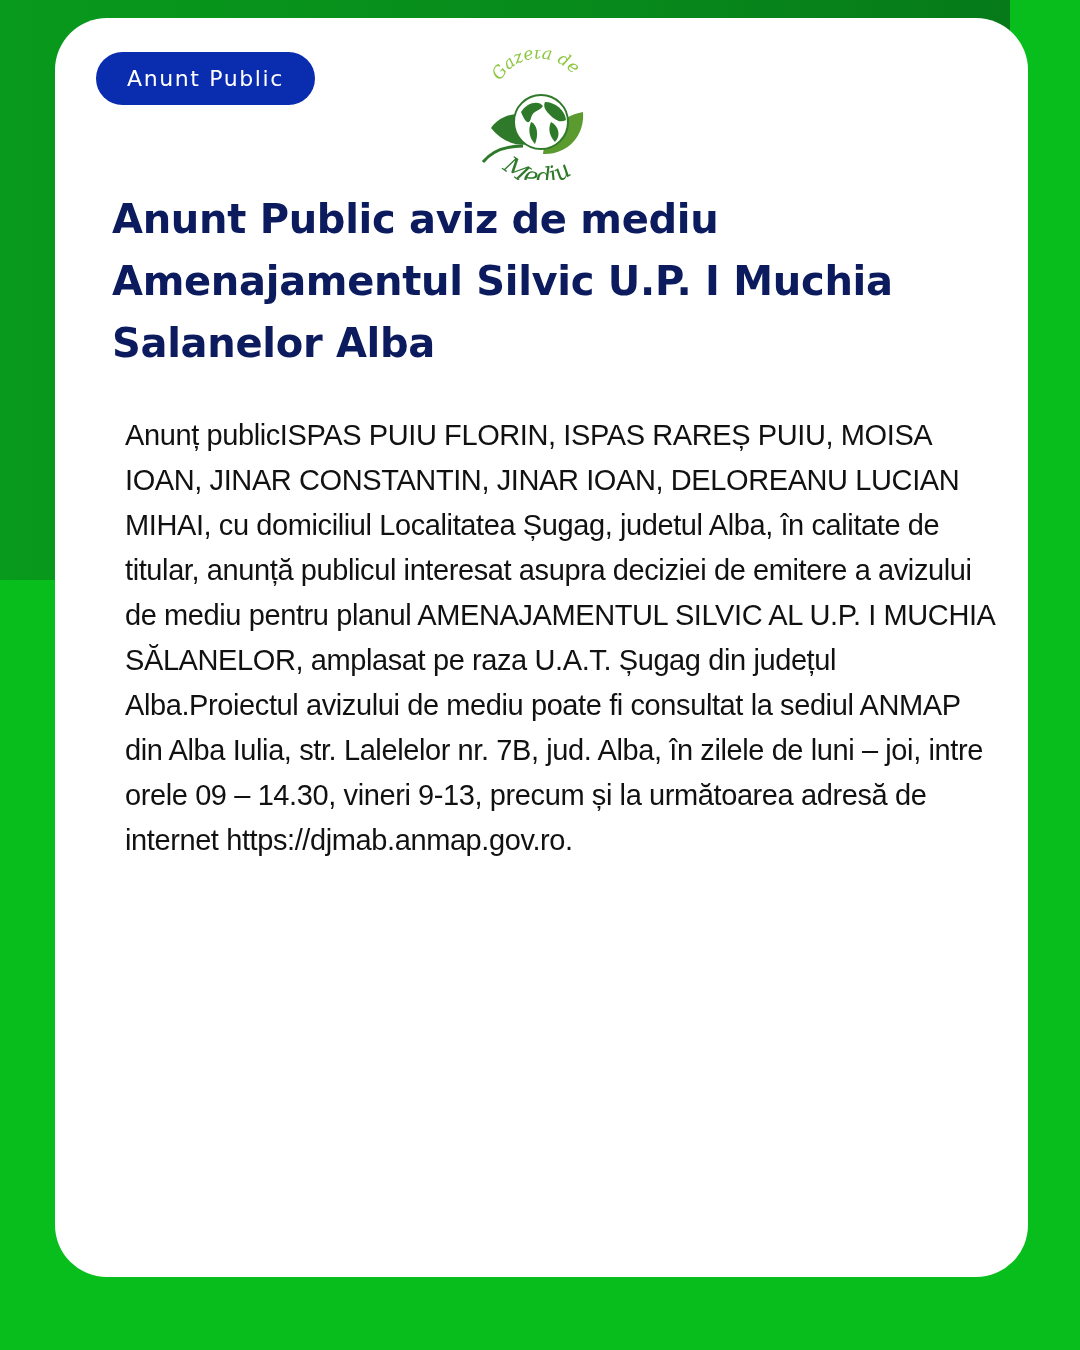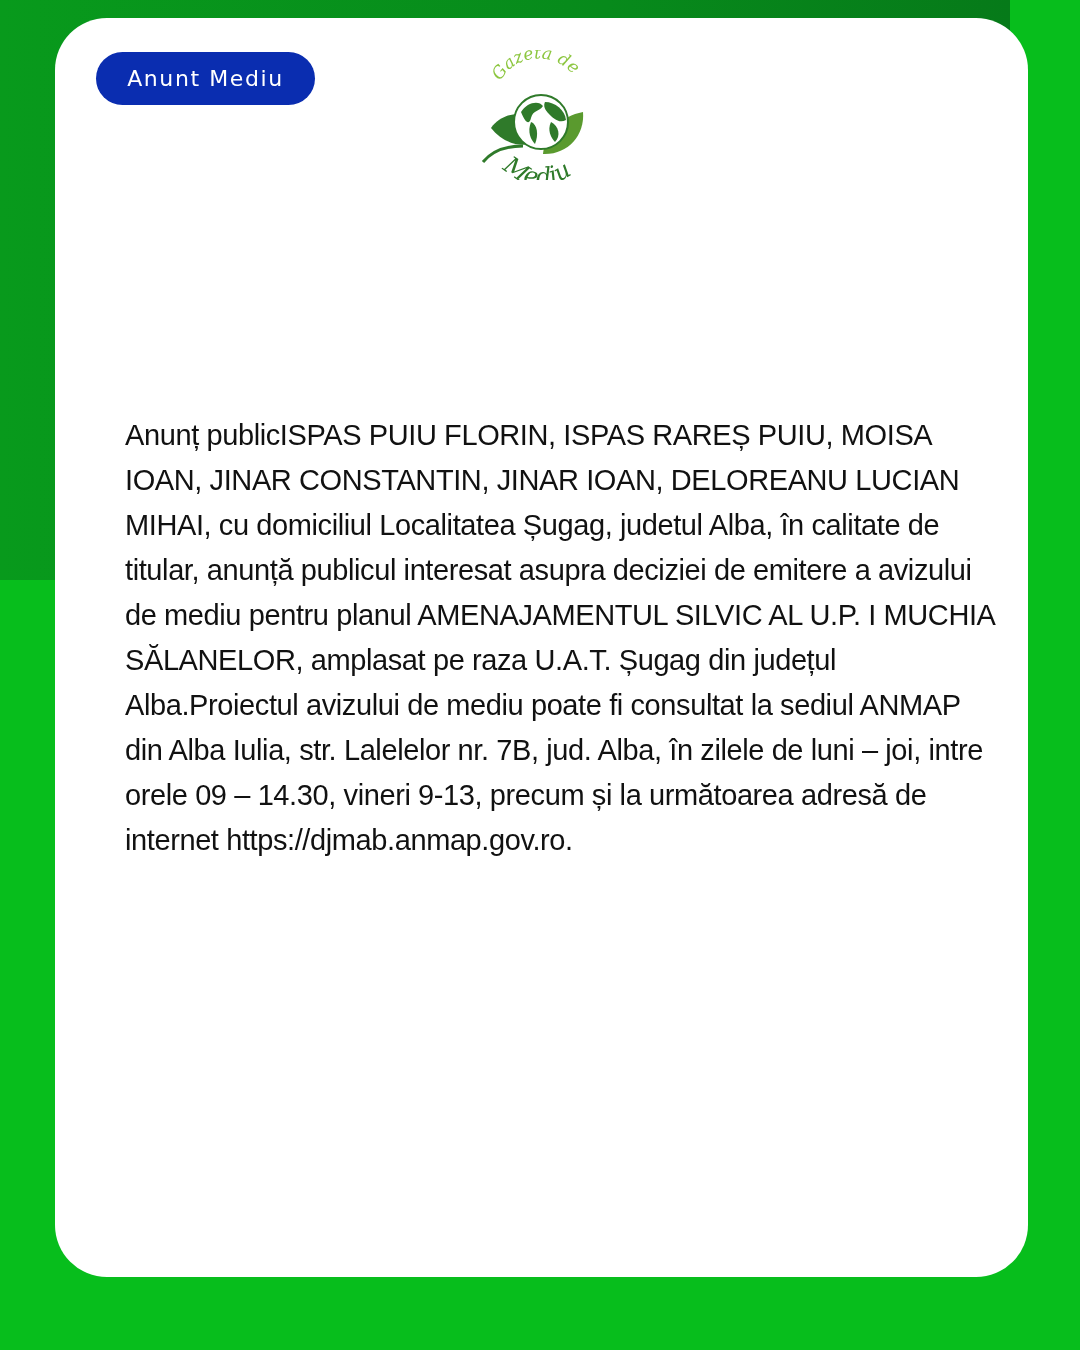--- a/index.html
+++ b/index.html
@@ -79,21 +79,21 @@
       letter-spacing: -0.4px;
     }
   </style>
 </head>
 <body>
 
 <div class="bg-dark-block"></div>
 
 <div class="card">
 
-  <div class="tag">Anunt Mediu</div>
+  <div class="tag">Anunt Public</div>
 
   <div class="logo">
     <svg width="130" height="130" viewBox="0 0 130 130">
       <defs>
         <path id="arcTop" d="M 22 48 A 44 44 0 0 1 108 40"></path>
         <path id="arcBot" d="M 20 100 A 50 50 0 0 0 112 108"></path>
       </defs>
 
       <path d="M 18 78 C 30 60, 60 58, 75 80 C 65 100, 35 100, 18 78 Z" fill="#2f7a2a"></path>
       <path d="M 110 62 C 112 85, 95 105, 70 104 C 72 82, 88 66, 110 62 Z" fill="#5a9a2e"></path>
@@ -107,16 +107,17 @@
 
       <text font-family="DejaVu Serif, serif" font-style="italic" font-size="17" fill="#8cc63f">
         <textPath href="#arcTop" startOffset="50%" text-anchor="middle">Gazeta de</textPath>
       </text>
       <text font-family="DejaVu Serif, serif" font-style="italic" font-size="24" fill="#2f7a2a">
         <textPath href="#arcBot" startOffset="50%" text-anchor="middle">Mediu</textPath>
       </text>
     </svg>
   </div>
 
+  <h1 class="title">Anunt Public aviz de mediu Amenajamentul Silvic U.P. I Muchia Salanelor Alba</h1>
 
   <p class="body-text">Anunț publicISPAS PUIU FLORIN, ISPAS RAREȘ PUIU, MOISA IOAN, JINAR CONSTANTIN, JINAR IOAN, DELOREANU LUCIAN MIHAI, cu domiciliul Localitatea Șugag, judetul Alba, în calitate de titular, anunță publicul interesat asupra deciziei de emitere a avizului de mediu pentru planul AMENAJAMENTUL SILVIC AL U.P. I MUCHIA SĂLANELOR, amplasat pe raza U.A.T. Șugag din județul Alba.Proiectul avizului de mediu poate fi consultat la sediul ANMAP din Alba Iulia, str. Lalelelor nr. 7B, jud. Alba, în zilele de luni – joi, intre orele 09 – 14.30, vineri 9-13, precum și la următoarea adresă de internet https://djmab.anmap.gov.ro.</p>
 
 </div>
 
 </body></html>

